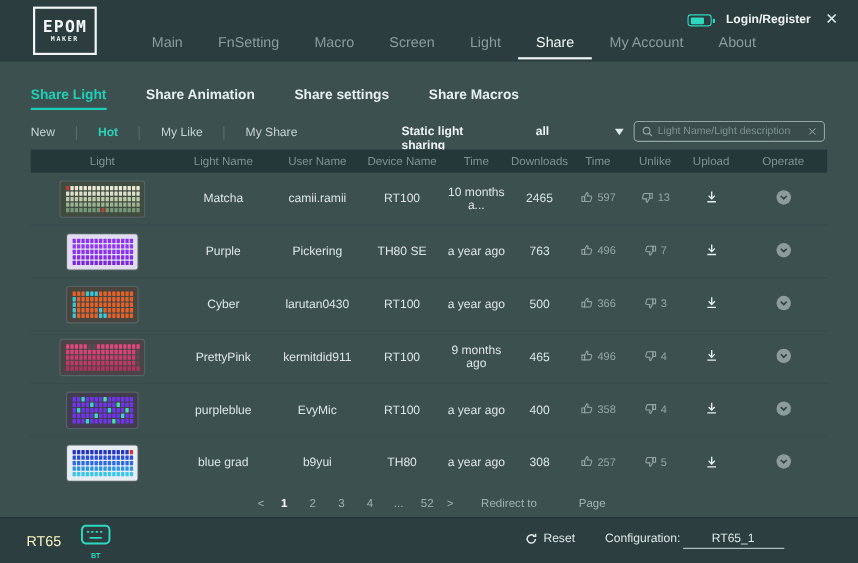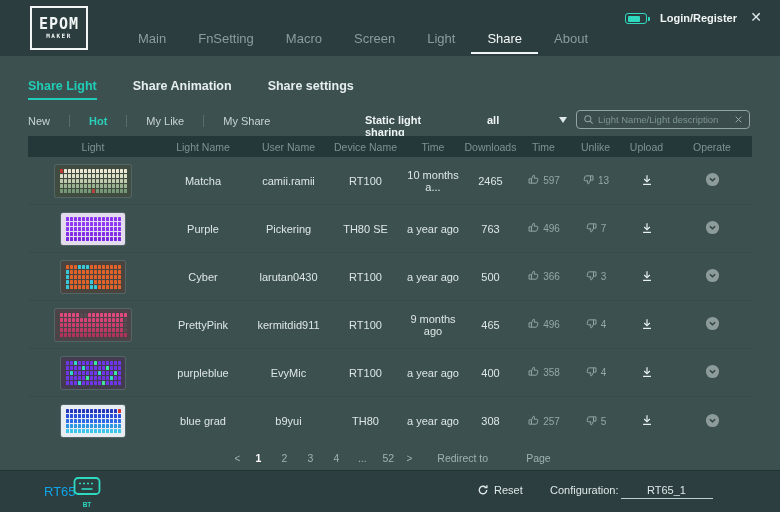--- a/index.html
+++ b/index.html
@@ -62,21 +62,21 @@
   .pg { font-size:10.5px; color:#9fb1b1; width:18px; text-align:center; margin:0 4px; cursor:pointer; }
   .pg.active { color:#ffffff; font-weight:bold; }
   .pg-arrow { font-size:10px; color:#9fb1b1; width:16px; text-align:center; cursor:pointer; }
   .redirect-label { font-size:10.5px; color:#9fb1b1; margin-left:20px; }
   .page-input { width:38px; background:transparent; border:none; outline:none;
     font-family:"Liberation Sans", sans-serif; font-size:10.5px; color:#dfe8e8; text-align:center; }
   .page-label { font-size:10.5px; color:#9fb1b1; }
   
   .statusbar { position:absolute; left:0; top:470px; width:780px; height:42px;
     background:#2c3e3f; border-top:1px solid #213334; }
-  .device-name { position:absolute; left:44px; top:13px; font-size:13px; color:#0ea5e9; }
+  .device-name { position:absolute; left:24px; top:13px; font-size:13px; color:#fef9c3; }
   .kb-device { position:absolute; left:72px; top:4px; width:30px; display:flex; flex-direction:column; align-items:center; cursor:pointer; }
   .bt-label { font-size:6.5px; font-weight:bold; color:#2ed9c0; margin-top:0px; }
   .reset-btn { position:absolute; left:477px; top:13px; display:flex; align-items:center; gap:5px; cursor:pointer; }
   .reset-btn .lbl { font-size:11px; color:#dfe8e8; }
   .config { position:absolute; left:550px; top:13px; display:flex; align-items:flex-start; }
   .config .lbl { font-size:11px; color:#dfe8e8; }
   .config .val { font-size:11px; color:#dfe8e8; width:92px; text-align:center;
     border-bottom:1px solid #c2cecd; padding-bottom:2px; margin-left:2px; }
 </style>
 </head>
@@ -87,34 +87,36 @@
     <div class="l1">EPOM</div>
     <div class="l2">MAKER</div>
   </div>
   <div class="nav" id="nav">
       <div class="nav-item">Main</div>
       <div class="nav-item">FnSetting</div>
       <div class="nav-item">Macro</div>
       <div class="nav-item">Screen</div>
       <div class="nav-item">Light</div>
       <div class="nav-item active">Share</div>
+      <div class="nav-item">My Account</div>
       <div class="nav-item">About</div>
     </div>
   <div class="battery">
     <div class="fill"></div>
     <div class="nub"></div>
   </div>
   <div class="login">Login/Register</div>
   <div class="close-x">✕</div>
 </div>
 
 <div class="tabs" id="tabs">
     <div class="tab active">Share Light</div>
     <div class="tab">Share Animation</div>
     <div class="tab">Share settings</div>
+    <div class="tab">Share Macros</div>
   </div>
 
 <div class="filters" id="filters">
     <span class="filter-item">New</span>
     <span class="fsep"></span>
     <span class="filter-item active">Hot</span>
     <span class="fsep"></span>
     <span class="filter-item">My Like</span>
     <span class="fsep"></span>
     <span class="filter-item">My Share</span>

